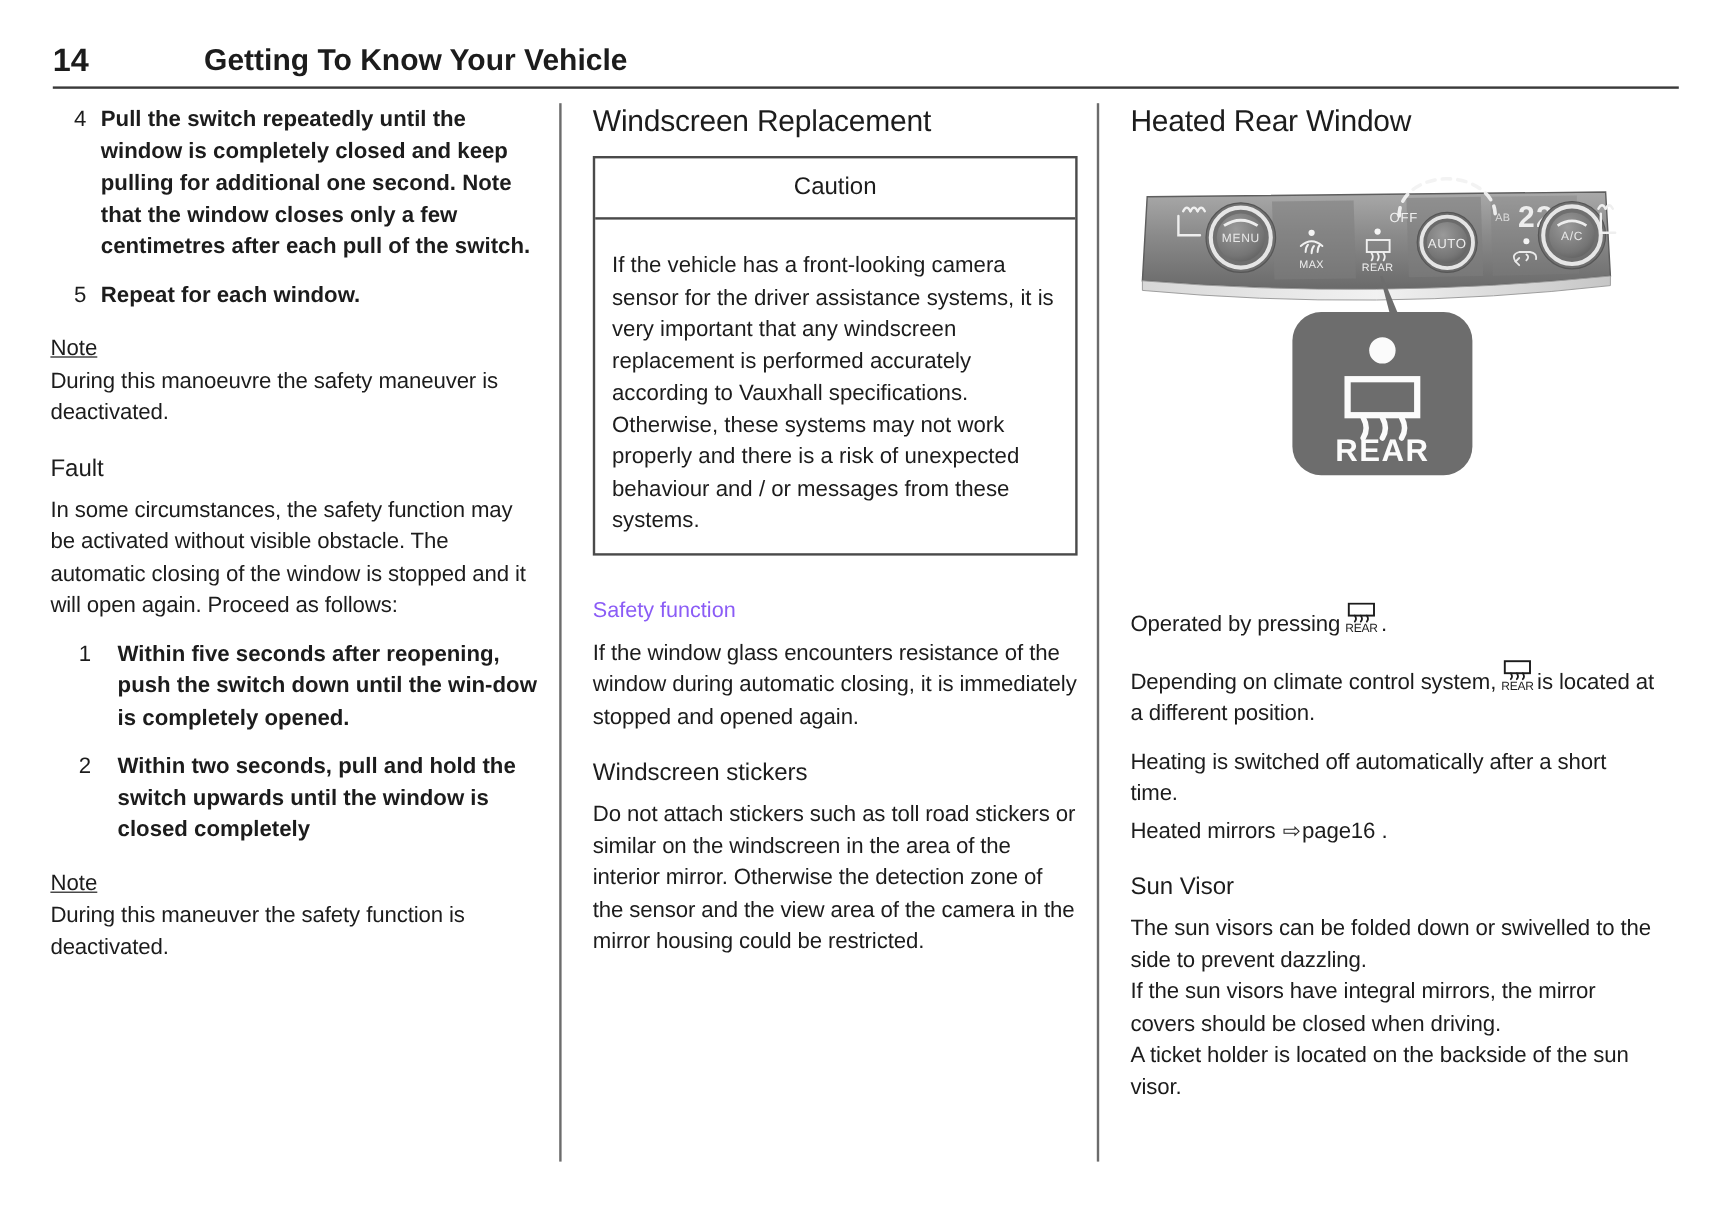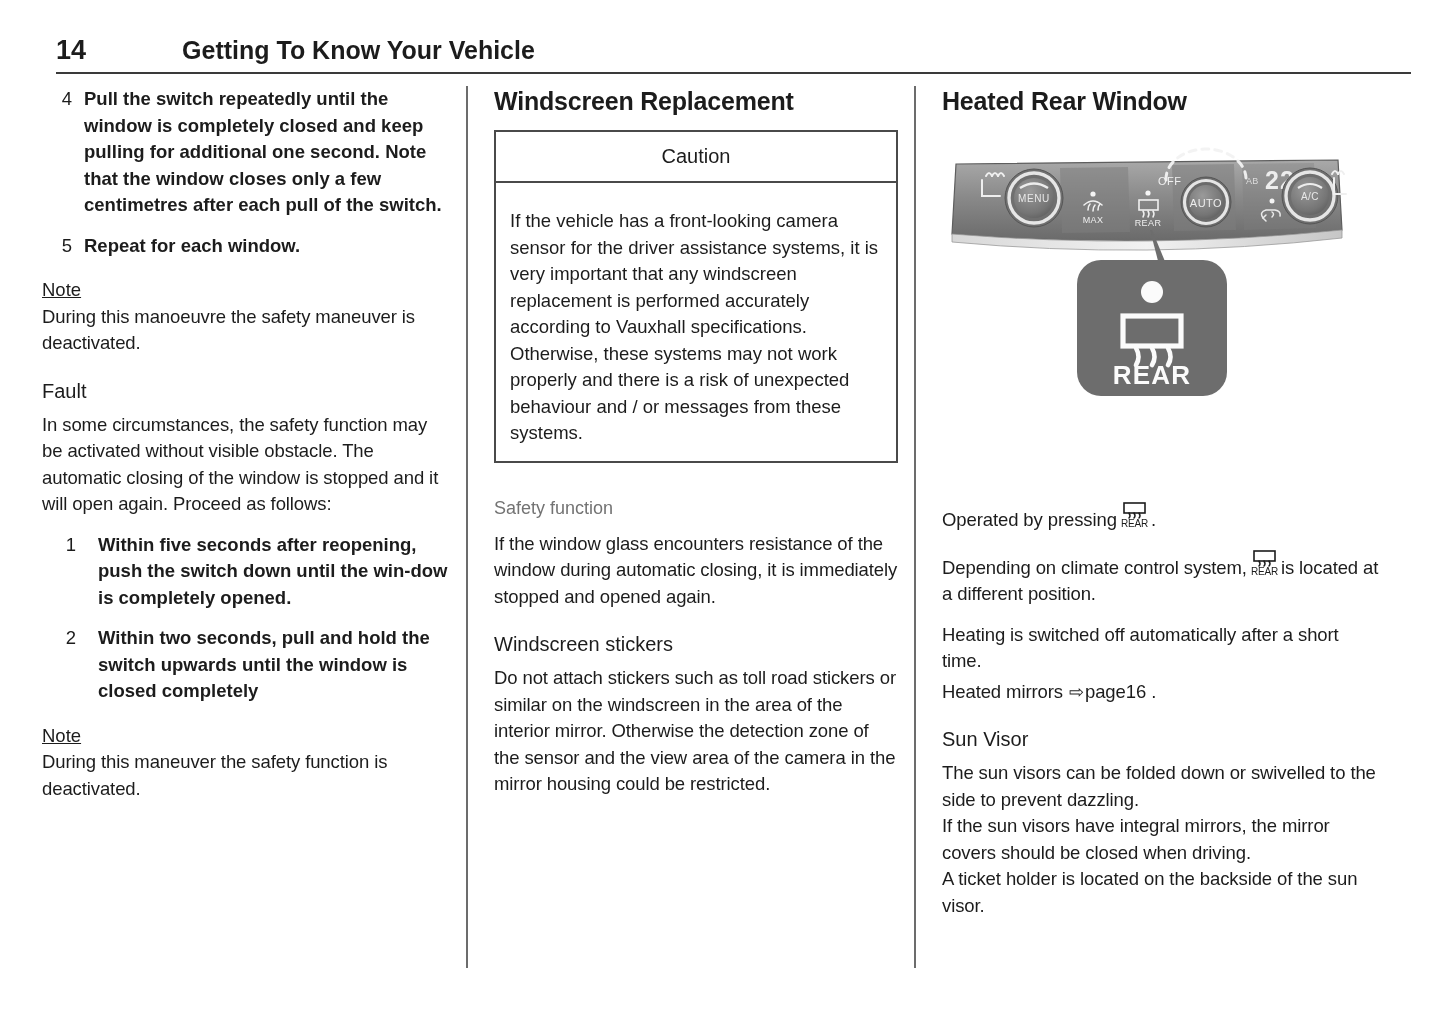--- a/index.html
+++ b/index.html
@@ -12,21 +12,21 @@
     height: 1018px;
     font-family: "Liberation Sans", sans-serif;
     color: #1c1c1c;
     position: relative;
     overflow: hidden;
   }
 
   
   .page-header {
     position: absolute;
-    left: 56px;
+    left: 44px;
     top: 34px;
     width: 1355px;
     height: 38px;
     border-bottom: 2px solid #3a3a3a;
     display: flex;
     align-items: flex-start;
   }
   .page-number {
     font-size: 27px;
     font-weight: 700;
@@ -62,37 +62,37 @@
     bottom: 4px;
     width: 0;
     border-left: 2px solid #6c6c6c;
   }
   .col-2 .col-divider { left: 0px; }
   .col-3 .col-divider { left: 0px; }
 
   
   h1.section {
     font-size: 25px;
-    font-weight: 700;
+    font-weight: 400;
     margin: 0 0 14px 0;
     line-height: 30px;
     letter-spacing: -0.2px;
   }
   h2.subsection {
     font-size: 20px;
     font-weight: 400;
     margin: 22px 0 8px 0;
     line-height: 25px;
   }
   h3.minor {
     font-size: 18px;
     font-weight: 400;
     margin: 20px 0 12px 0;
     line-height: 22px;
-    color: #737373;
+    color: #8b5cf6;
   }
   p.body {
     font-size: 18.5px;
     line-height: 26.5px;
     margin: 0 0 14px 0;
     letter-spacing: -0.1px;
   }
   p.tight { margin-bottom: 4px; }
   .note-label {
     font-size: 18.5px;

